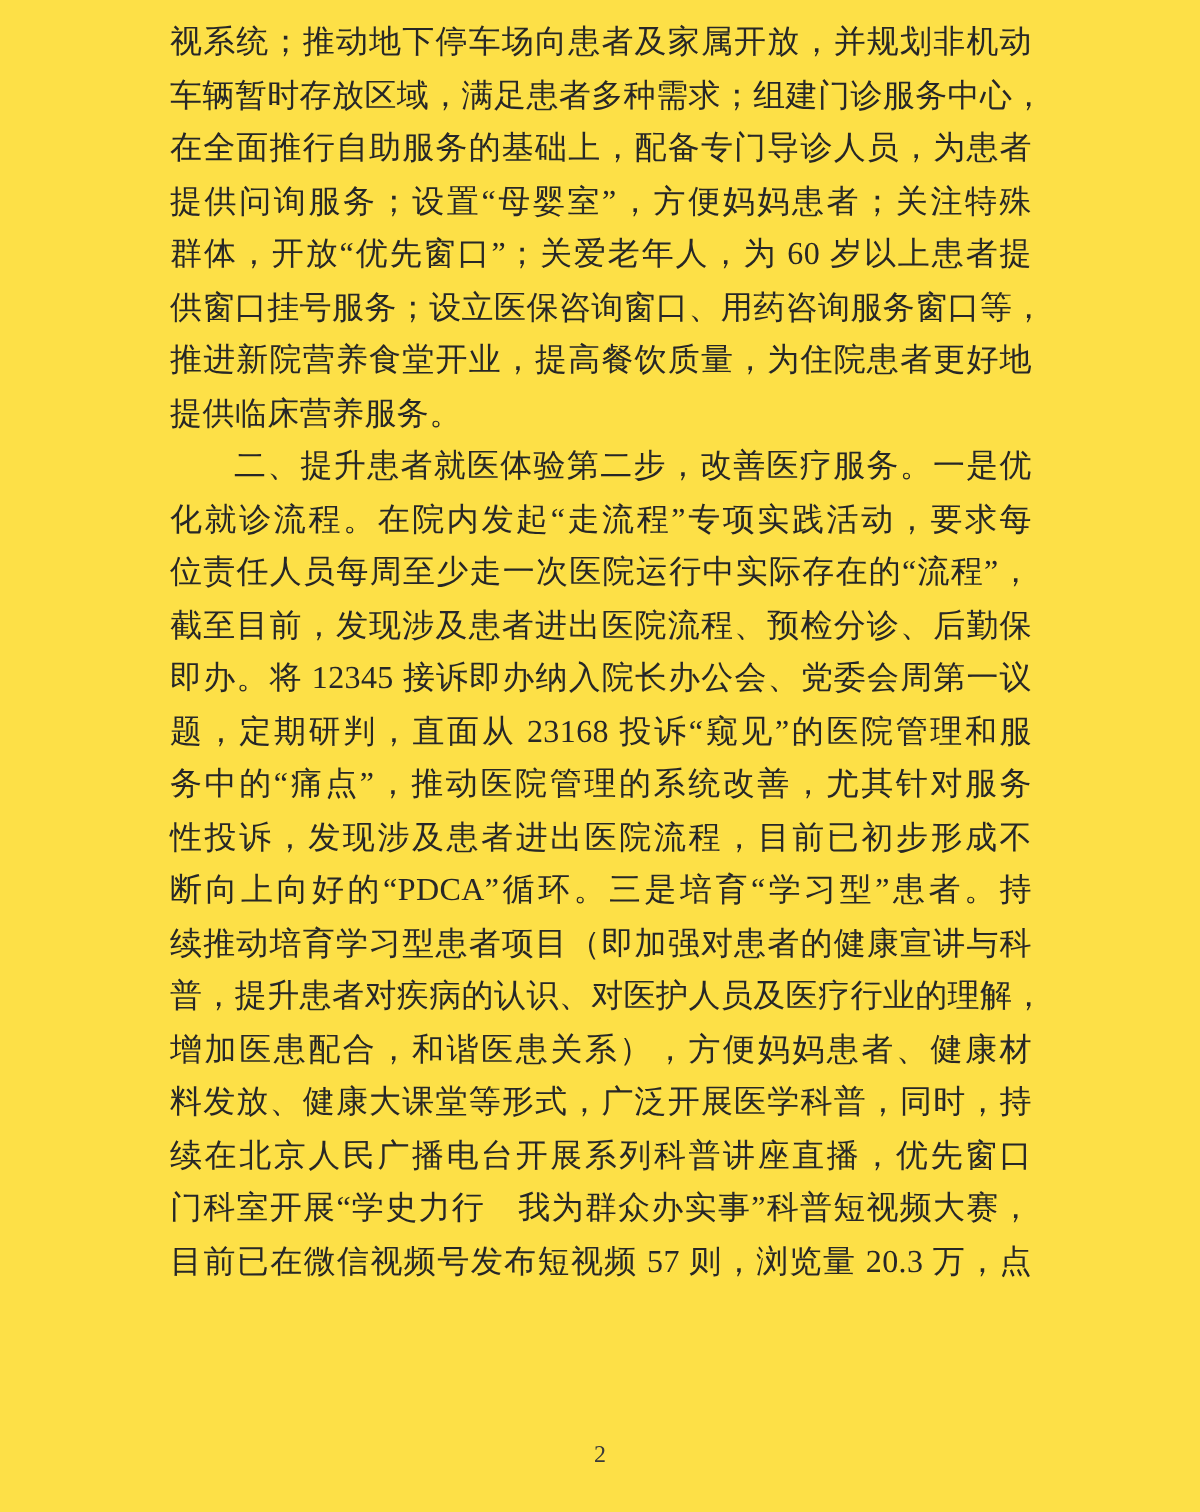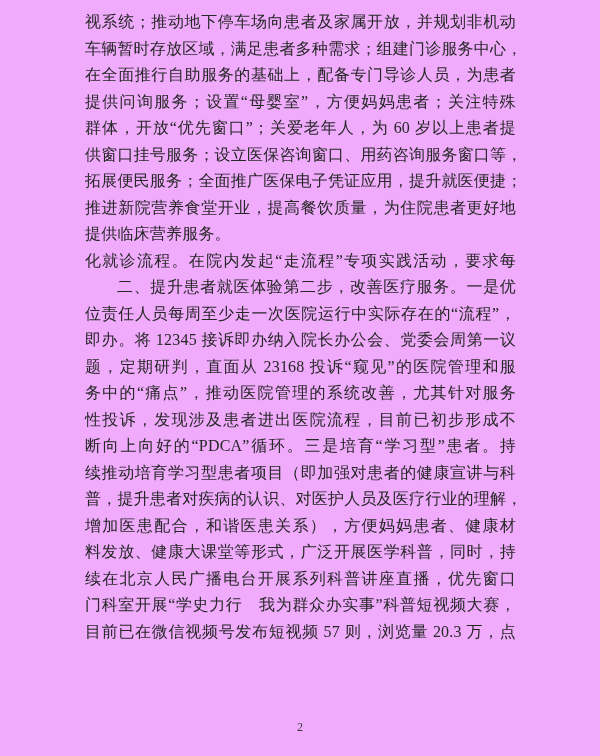--- a/index.html
+++ b/index.html
@@ -4,21 +4,21 @@
 <style>
   html, body {
     margin: 0;
     padding: 0;
     background: #ffffff;
   }
   .doc-page {
     position: relative;
     width: 600px;
     height: 756px;
-    background: #f0abfc;
+    background: #fde047;
     overflow: hidden;
     font-family: "Liberation Serif", "DejaVu Serif", serif;
   }
   .text-block {
     position: absolute;
     left: 85px;
     top: 9px;
     width: 431px;
     color: #272727;
   }
@@ -54,27 +54,27 @@
 
 <div class="doc-page">
   <div class="text-block">
 
     <div class="line">视系统；推动地下停车场向患者及家属开放，并规划非机动</div>
     <div class="line">车辆暂时存放区域，满足患者多种需求；组建门诊服务中心，</div>
     <div class="line">在全面推行自助服务的基础上，配备专门导诊人员，为患者</div>
     <div class="line">提供问询服务；设置“母婴室”，方便妈妈患者；关注特殊</div>
     <div class="line">群体，开放“优先窗口”；关爱老年人，为 60 岁以上患者提</div>
     <div class="line">供窗口挂号服务；设立医保咨询窗口、用药咨询服务窗口等，</div>
-    <div class="line">拓展便民服务；全面推广医保电子凭证应用，提升就医便捷；</div>
     <div class="line">推进新院营养食堂开业，提高餐饮质量，为住院患者更好地</div>
     <div class="line para-end">提供临床营养服务。</div>
 
+    <div class="line indent">二、提升患者就医体验第二步，改善医疗服务。一是优</div>
     <div class="line">化就诊流程。在院内发起“走流程”专项实践活动，要求每</div>
-    <div class="line indent">二、提升患者就医体验第二步，改善医疗服务。一是优</div>
     <div class="line">位责任人员每周至少走一次医院运行中实际存在的“流程”，</div>
+    <div class="line">截至目前，发现涉及患者进出医院流程、预检分诊、后勤保</div>
     <div class="line">即办。将 12345 接诉即办纳入院长办公会、党委会周第一议</div>
     <div class="line">题，定期研判，直面从 23168 投诉“窥见”的医院管理和服</div>
     <div class="line">务中的“痛点”，推动医院管理的系统改善，尤其针对服务</div>
     <div class="line">性投诉，发现涉及患者进出医院流程，目前已初步形成不</div>
     <div class="line">断向上向好的“PDCA”循环。三是培育“学习型”患者。持</div>
     <div class="line">续推动培育学习型患者项目（即加强对患者的健康宣讲与科</div>
     <div class="line">普，提升患者对疾病的认识、对医护人员及医疗行业的理解，</div>
     <div class="line">增加医患配合，和谐医患关系），方便妈妈患者、健康材</div>
     <div class="line">料发放、健康大课堂等形式，广泛开展医学科普，同时，持</div>
     <div class="line">续在北京人民广播电台开展系列科普讲座直播，优先窗口</div>

